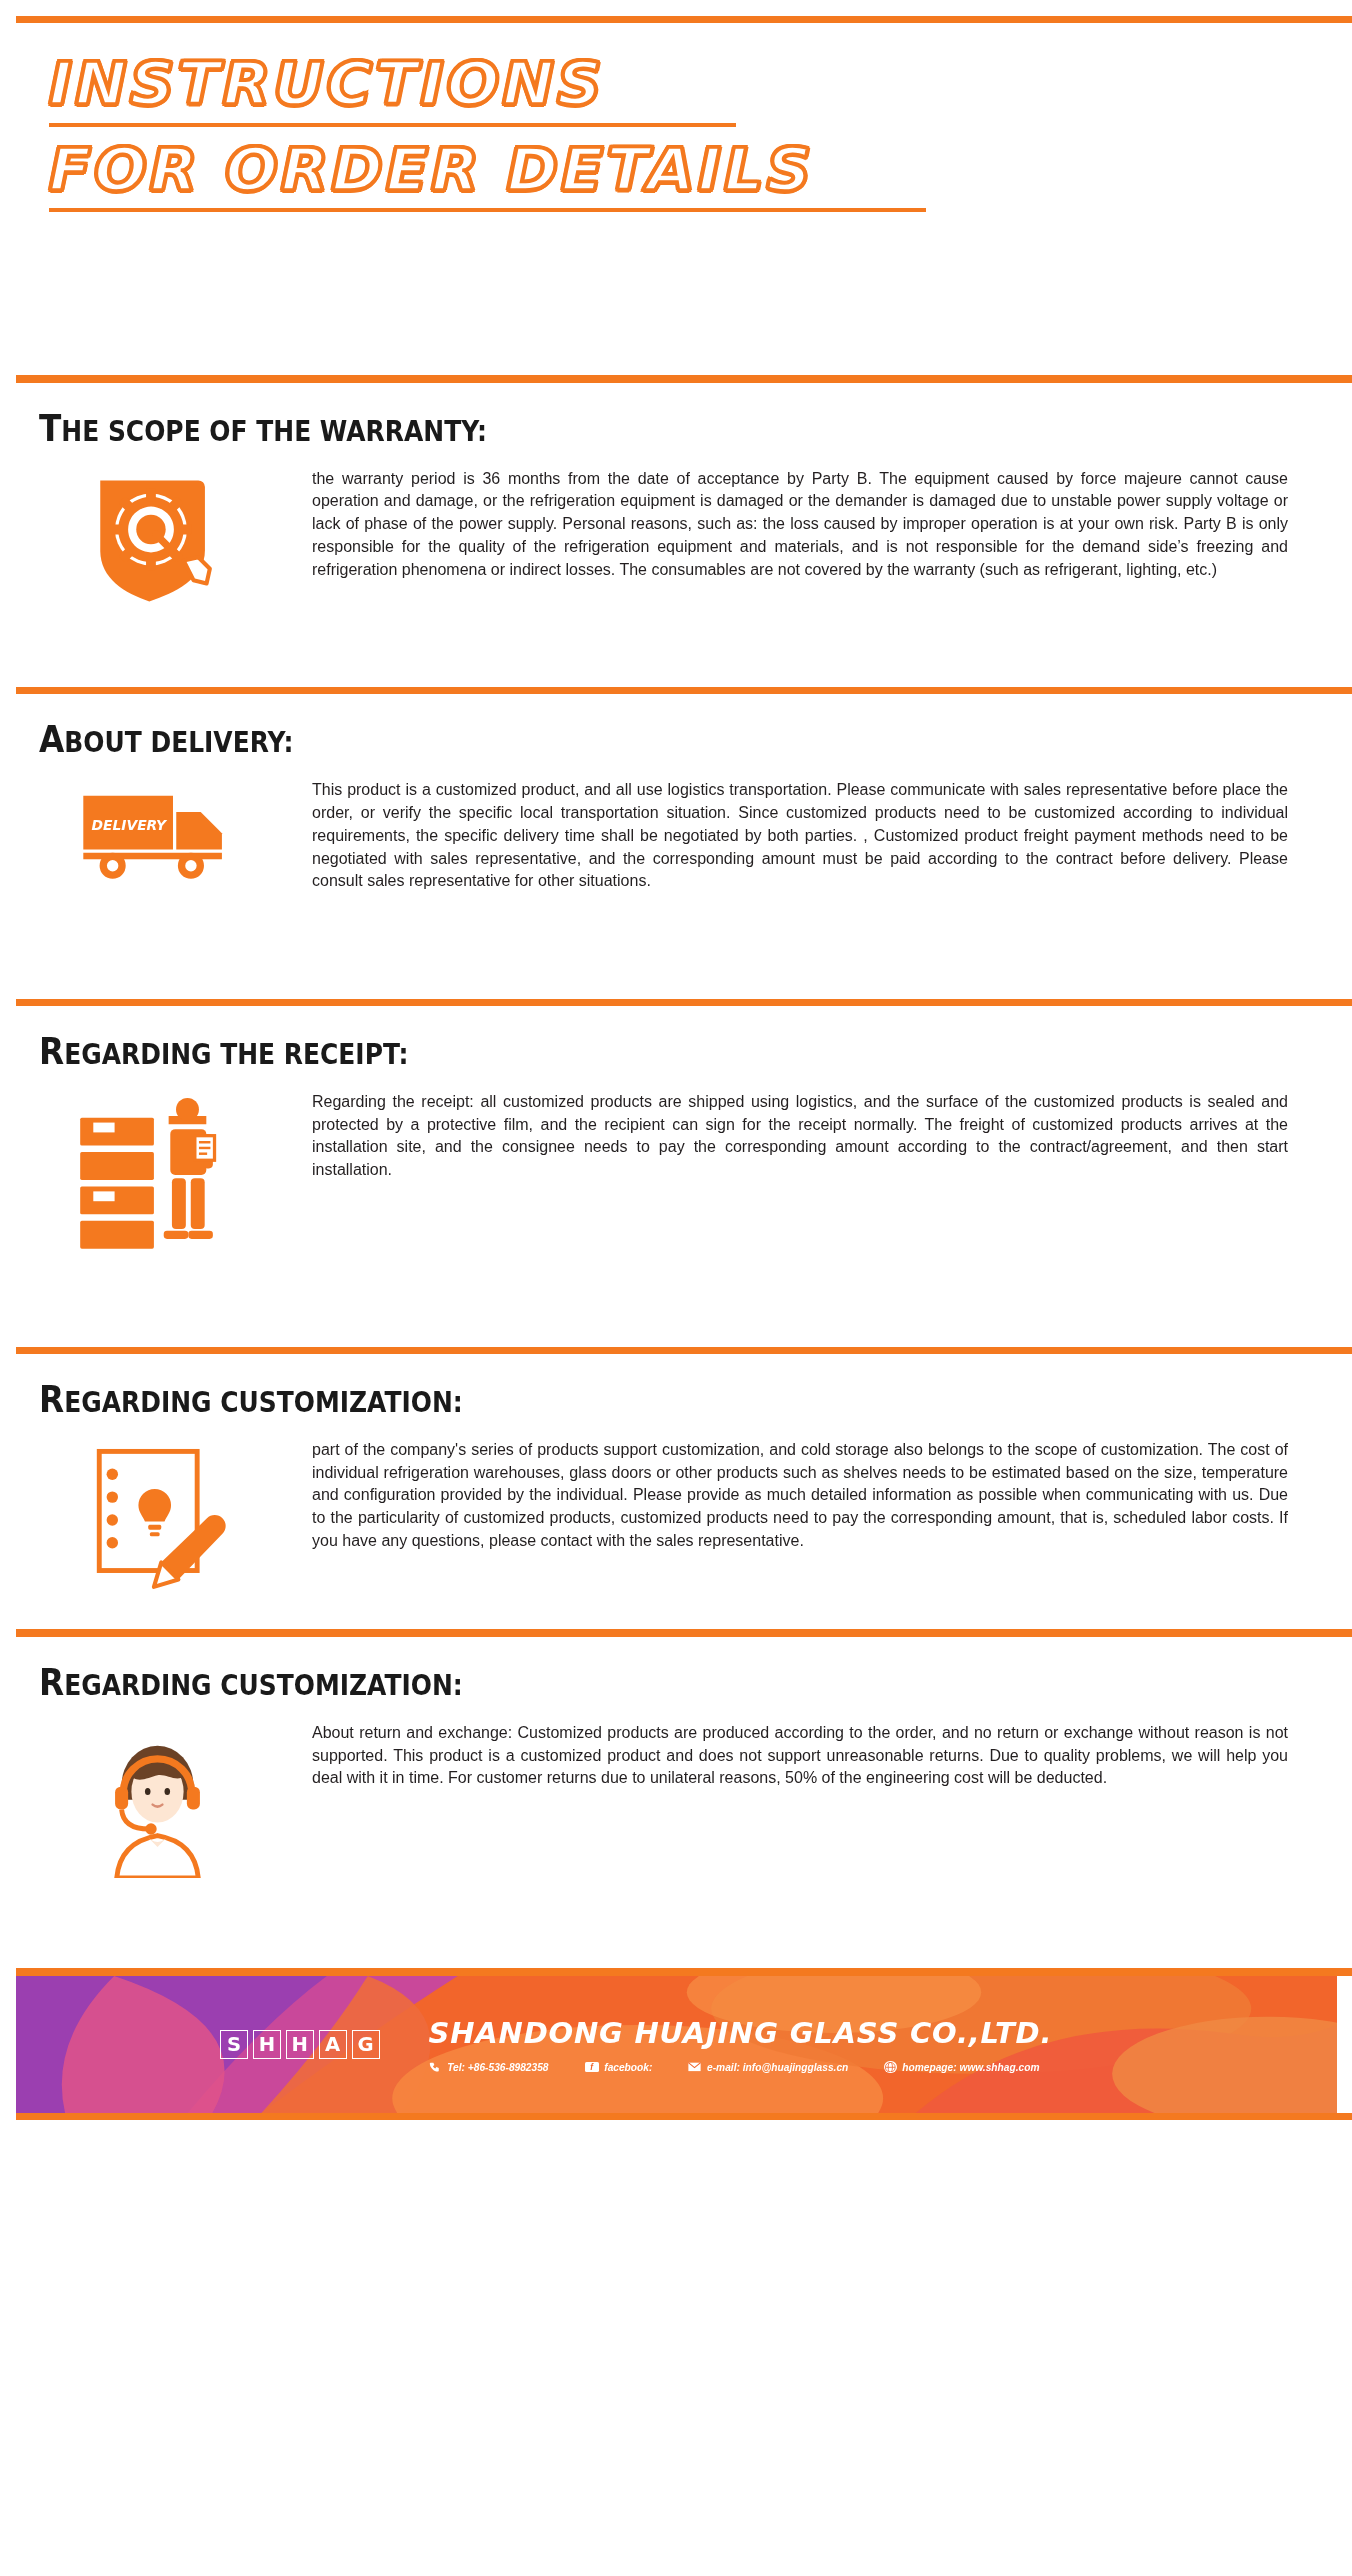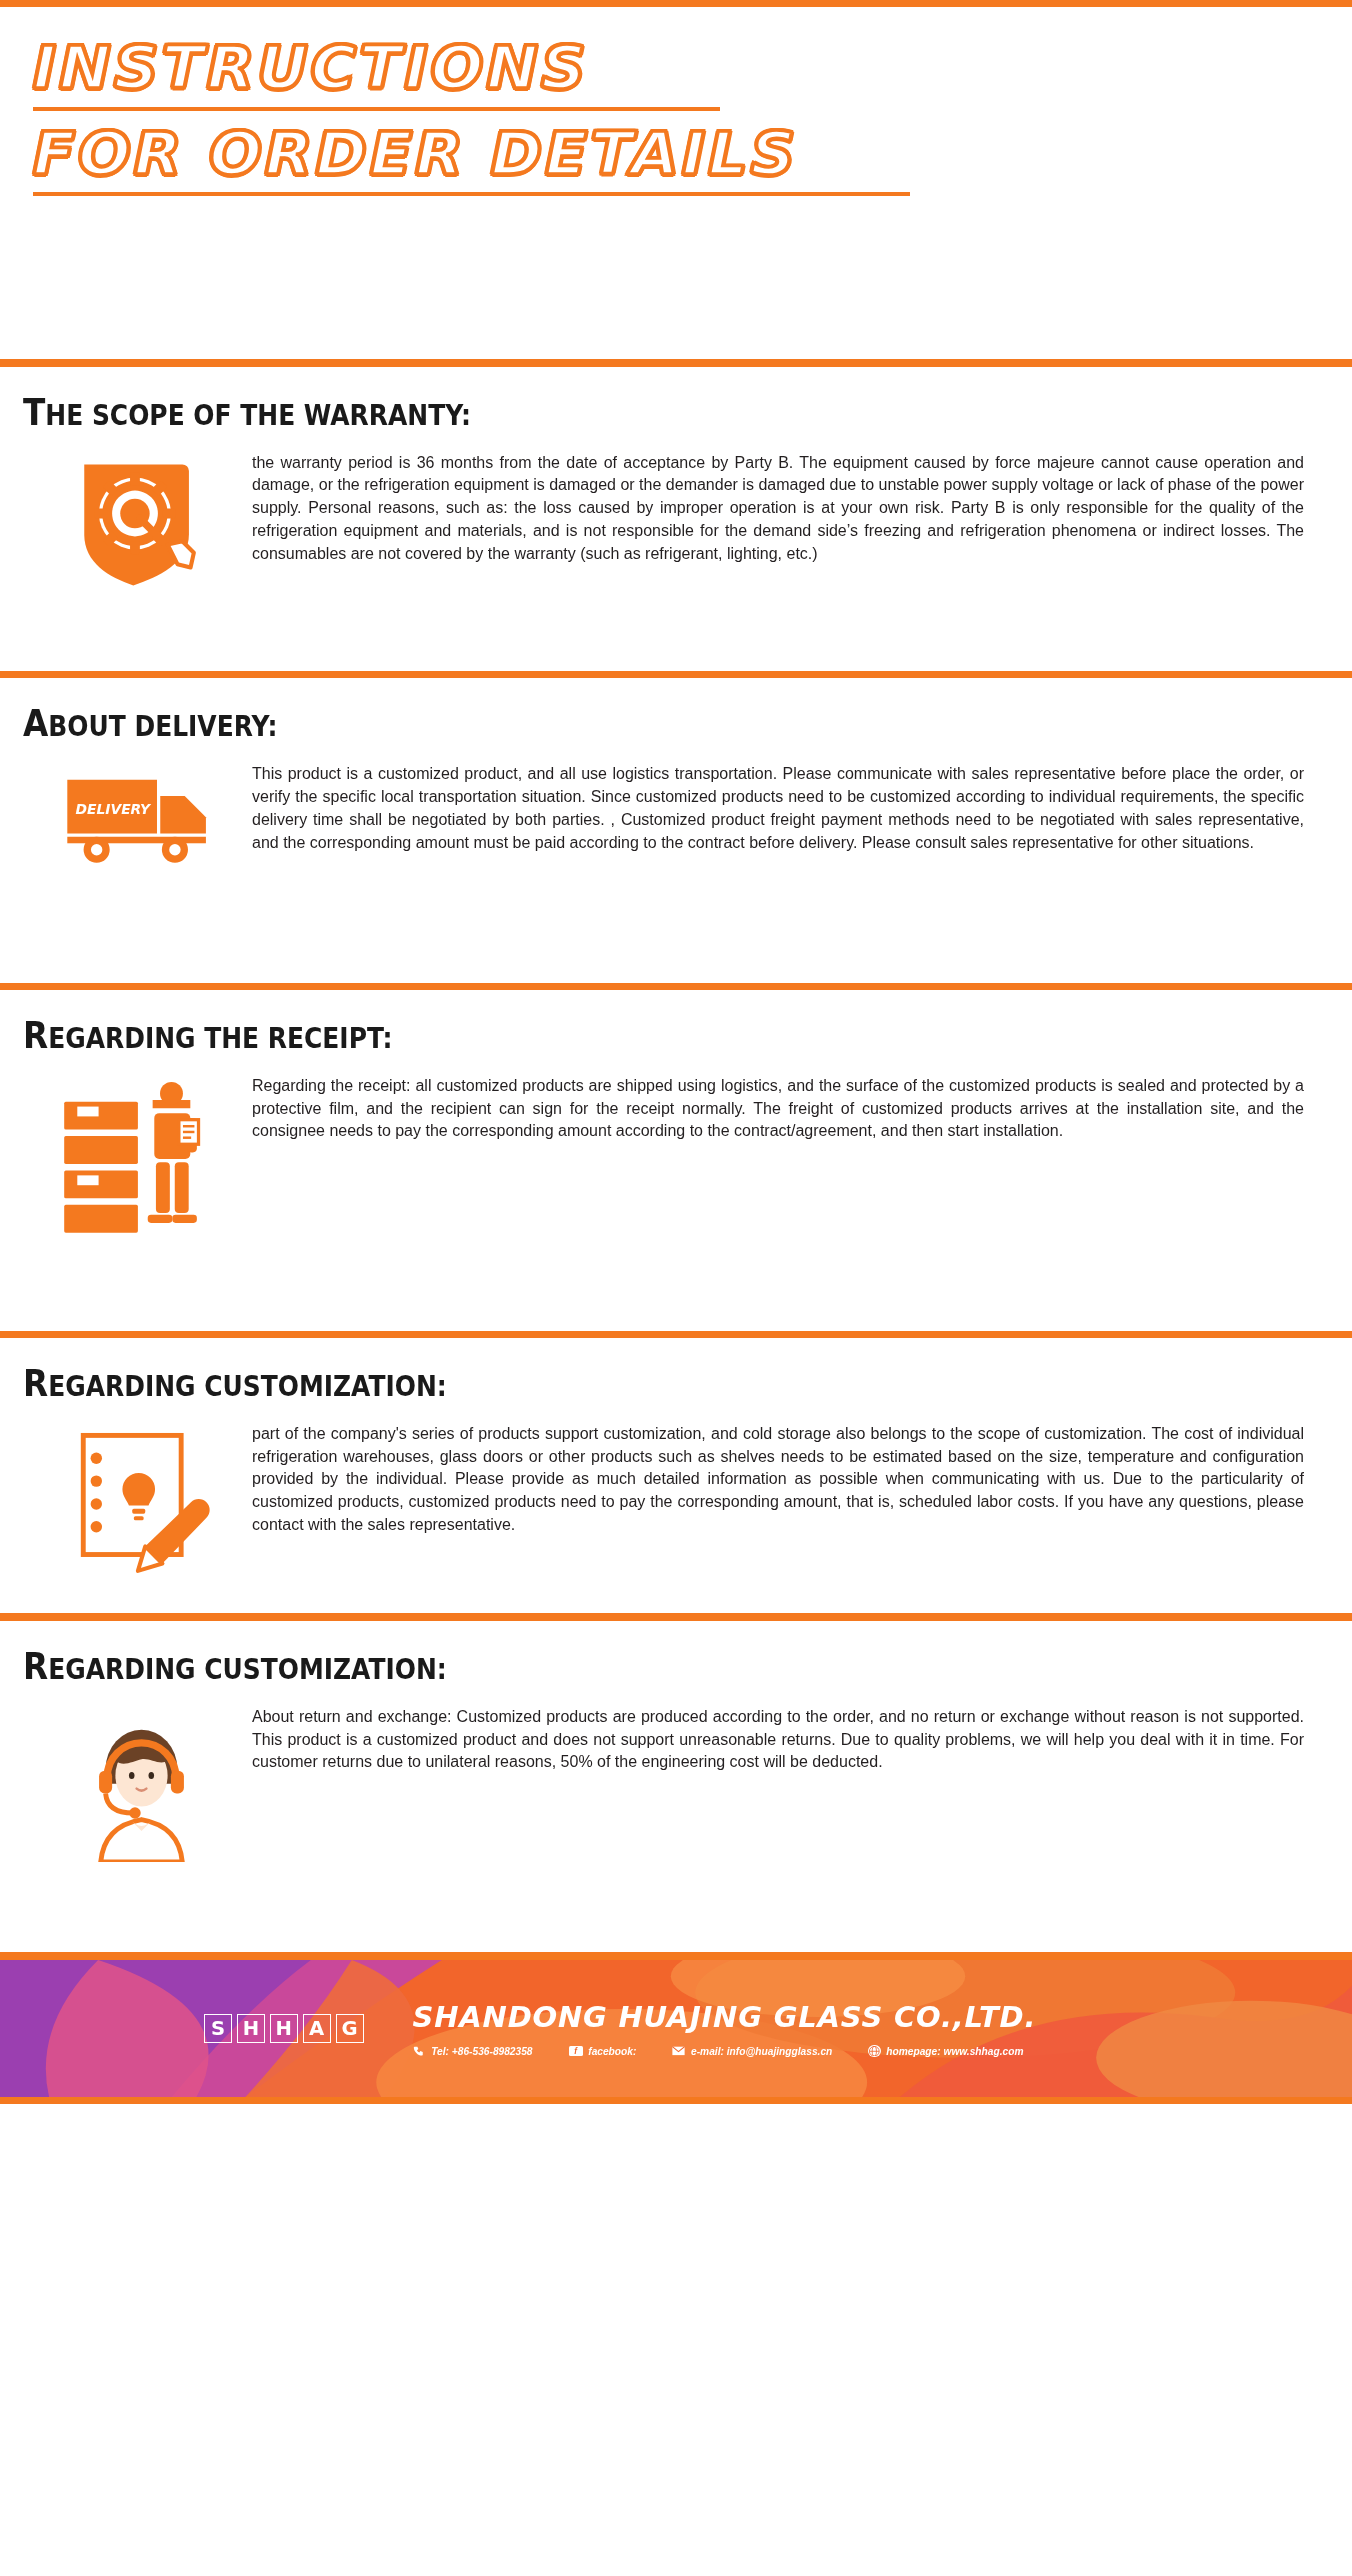--- a/index.html
+++ b/index.html
@@ -8,21 +8,21 @@
     width: 1353px;
     background: #ffffff;
     font-family: "Liberation Sans", sans-serif;
     color: #231f20;
   }
   .page {
     width: 1353px;
     min-height: 2576px;
     position: relative;
     background: #fff;
-    padding: 0;
+    padding: 16px;
   }
 
   
   .rule {
     height: 7.4px;
     background: #f4791f;
     width: 1353px;
   }
 
   
@@ -88,20 +88,21 @@
     width: 221px;
     flex: 0 0 221px;
     display: flex;
     justify-content: center;
     align-items: flex-start;
     padding-top: 4.9px;
   }
   .text-wrap {
     flex: 1 1 auto;
     padding-top: 3.3px;
+    margin-left: 44px;
   }
   .body-text {
     font-family: "Liberation Sans", sans-serif;
     font-size: 16px;
     line-height: 1.42;
     color: #231f20;
     text-align: justify;
     margin: 0;
     max-width: 1063px;
   }

